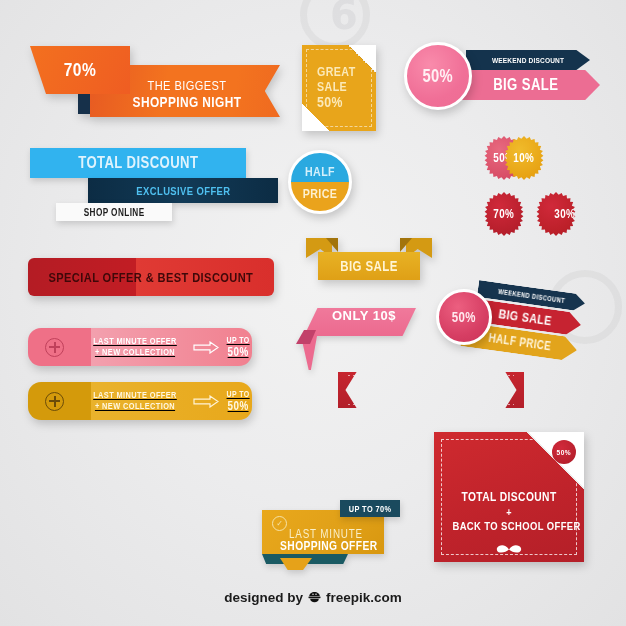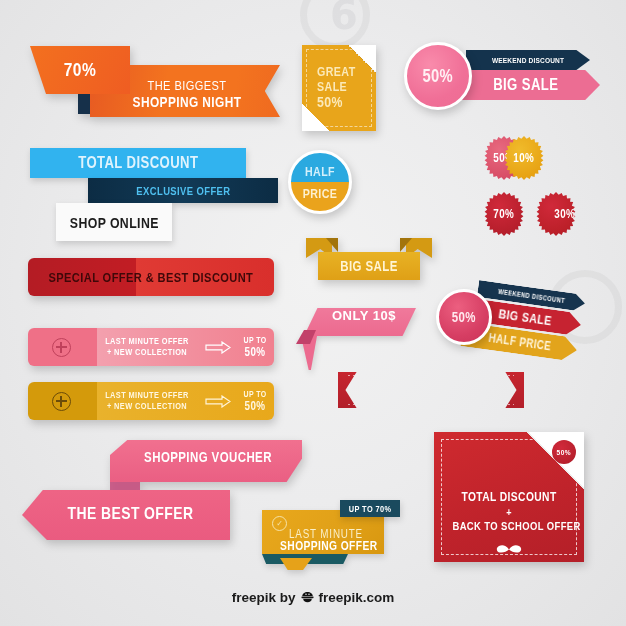--- a/index.html
+++ b/index.html
@@ -42,30 +42,30 @@
     position:absolute;left:72px;top:23px;width:170px;color:#fff;text-align:center;line-height:1.15;margin-top:9px;
   }
   #banner-biggest .t1{font-size:13.5px;font-weight:400;}
   #banner-biggest .t2{font-size:14.5px;font-weight:700;}
 
   
   #banner-total{left:30px;top:148px;width:216px;height:84px;}
   #banner-total .row{position:absolute;display:flex;align-items:center;justify-content:center;}
   #banner-total .r1{left:0;top:0;width:216px;height:30px;background:#31b3ef;color:#dff3fd;font-size:16px;font-weight:700;}
   #banner-total .r2{left:26px;top:30px;width:190px;height:25px;background:linear-gradient(90deg,#0c2c44 0%,#123a56 50%,#0c2c44 100%);color:#4fc0f0;font-size:11.5px;font-weight:700;margin-left:32px;}
-  #banner-total .r3{left:26px;top:55px;width:116px;height:38px;background:#fafafa;color:#1c1c1c;font-size:15px;font-weight:700;}
+  #banner-total .r3{left:26px;top:55px;width:116px;height:18px;background:#fafafa;color:#1c1c1c;font-size:10px;font-weight:700;}
 
   
   #banner-special{left:28px;top:258px;width:246px;height:38px;border-radius:6px;overflow:hidden;
     background:linear-gradient(90deg,#b41c24 0%,#c21d24 44%,#e03a34 44%,#d92f2c 100%);
     display:flex;align-items:center;justify-content:center;}
   #banner-special .lbl{color:#3f0809;font-size:13.5px;font-weight:700;}
 
   
-  .lmbar{width:246px;height:38px;border-radius:6px;display:flex;align-items:center;overflow:hidden;}
+  .lmbar{width:224px;height:38px;border-radius:13px;display:flex;align-items:center;overflow:hidden;text-decoration:underline;}
   #bar-pink{left:28px;top:328px;background:linear-gradient(90deg,#ef7087 0%,#ef7087 28%,#f3a0ae 28%,#f1808f 100%);}
   #bar-gold{left:28px;top:382px;background:linear-gradient(90deg,#d49a0b 0%,#d49a0b 28%,#e9b22c 28%,#e8a81b 100%);}
   .lmbar .plus{width:66px;display:flex;align-items:center;justify-content:center;}
   .lmbar .plus .circ{width:17px;height:17px;border-radius:50%;position:relative;}
   .lmbar .plus .circ:before,.lmbar .plus .circ:after{content:"";position:absolute;background:currentColor;}
   .lmbar .plus .circ:before{left:50%;top:3px;width:1.4px;height:11px;margin-left:-.7px;}
   .lmbar .plus .circ:after{top:50%;left:3px;height:1.4px;width:11px;margin-top:-.7px;}
   .lmbar .ctxt{flex:0 0 106px;text-align:center;line-height:1.25;}
   .lmbar .ctxt .a,.lmbar .ctxt .b{font-size:9px;font-weight:700;}
   .lmbar .arr{flex:0 0 36px;display:flex;align-items:center;justify-content:center;}
@@ -318,27 +318,20 @@
       <svg width="26" height="13" viewBox="0 0 26 13">
           <path d="M1 4.2 H17 V1 L25 6.5 L17 12 V8.8 H1 Z" fill="none" stroke="#fff3d6" stroke-width="1.2"></path>
         </svg>
     </div>
     <div class="upto">
       <div class="u cond">UP TO</div>
       <div class="v cond">50%</div>
     </div>
   </div>
 
-  <div class="el shadow-soft" id="banner-voucher">
-    <div class="top"></div>
-    <div class="fold"></div>
-    <div class="bottom"></div>
-    <div class="toptxt cond">SHOPPING VOUCHER</div>
-    <div class="bottxt cond">THE BEST OFFER</div>
-  </div>
 
   <div class="el shadow-soft" id="card-greatsale">
     <div class="dash"></div>
     <div class="txt">
       <div class="cond" style="text-align:left">GREAT</div>
       <div class="cond" style="text-align:left">SALE</div>
       <div class="cond" style="text-align:left;font-size:15px">50%</div>
     </div>
     <div class="corner-tr"></div>
     <div class="corner-tr-fold"></div>
@@ -438,21 +431,21 @@
     </div>
     <div class="corner"></div>
     <div class="corner-edge"></div>
     <div class="mini">
       <span class="v cond">50%</span>
     </div>
   </div>
 
   <div class="el" id="footer">
     <span class="line">
-      <span>freepik by</span>
+      <span>designed by</span>
       <span class="fp-icon">
         <svg width="15" height="15" viewBox="0 0 16 16">
           <path d="M8 2.2c-3.1 0-5.6 2-5.6 4.2h11.2C13.6 4.2 11.1 2.2 8 2.2z" fill="#111"></path>
           <rect x="1.6" y="6.8" width="12.8" height="2.0" rx="0.5" fill="#111"></rect>
           <path d="M3.4 9.2h9.2c0 2.2-2 3.8-4.6 3.8S3.4 11.4 3.4 9.2z" fill="#111"></path>
           <circle cx="6.4" cy="4.6" r="0.75" fill="#fff"></circle>
           <circle cx="9.6" cy="4.6" r="0.75" fill="#fff"></circle>
         </svg>
       </span>
       <span>freepik.com</span>

